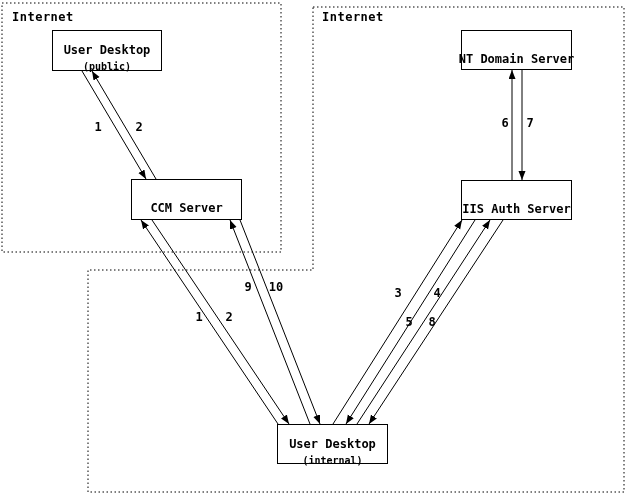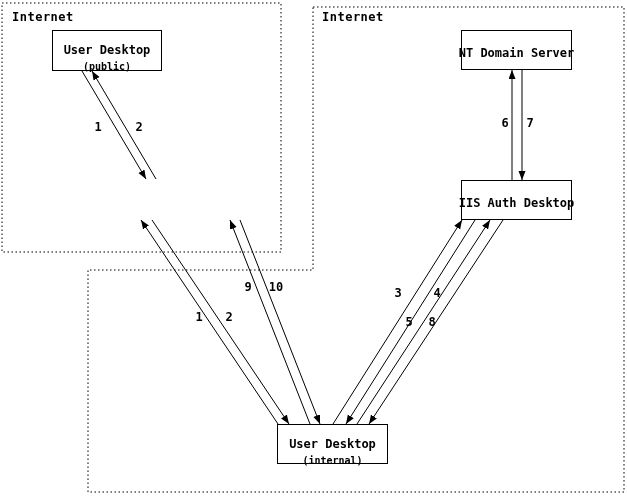--- a/index.html
+++ b/index.html
@@ -16,21 +16,21 @@
     position:absolute;font-size:12px;font-weight:bold;line-height:12px;
     letter-spacing:0.5px;white-space:nowrap;
   }
   .edge-label{
     position:absolute;font-size:12px;font-weight:bold;line-height:12px;
     transform:translate(-50%,-50%);white-space:nowrap;
   }
   .node{
     position:absolute;box-sizing:border-box;border:1px solid #000000;background:#ffffff;
     display:flex;flex-direction:column;align-items:center;justify-content:flex-start;
-    text-align:center;padding-top:16px;
+    text-align:center;padding-top:22px;
   }
   .node.two{padding-top:13px;}
   .node .t{font-size:12px;font-weight:bold;line-height:12px;white-space:nowrap;}
   .node .s{font-size:10px;font-weight:bold;line-height:11px;margin-top:5px;white-space:nowrap;}
 </style>
 </head>
 <body>
 
 <div class="stage" id="stage">
   <svg id="diagram-svg" width="627" height="497" viewBox="0 0 627 497">
@@ -70,23 +70,26 @@
     <span class="edge-label" style="left: 398px; top: 293px;">3</span>
     <span class="edge-label" style="left: 437px; top: 293px;">4</span>
     <span class="edge-label" style="left: 409px; top: 322px;">5</span>
     <span class="edge-label" style="left: 432px; top: 322px;">8</span>
     <span class="edge-label" style="left: 505px; top: 123px;">6</span>
     <span class="edge-label" style="left: 530px; top: 123px;">7</span>
     <div class="node two" style="left: 52px; top: 30px; width: 110px; height: 41px;">
       <span class="t">User Desktop</span>
       <span class="s">(public)</span>
     </div>
+    <div class="node" style="left: 131px; top: 179px; width: 111px; height: 41px;">
+      <span class="t">CCM Server</span>
+    </div>
     <div class="node" style="left: 461px; top: 30px; width: 111px; height: 40px;">
       <span class="t">NT Domain Server</span>
     </div>
     <div class="node" style="left: 461px; top: 180px; width: 111px; height: 40px;">
-      <span class="t">IIS Auth Desktop</span>
+      <span class="t">IIS Auth Server</span>
     </div>
     <div class="node two" style="left: 277px; top: 424px; width: 111px; height: 40px;">
       <span class="t">User Desktop</span>
       <span class="s">(internal)</span>
     </div>
   </div>
 
 </body></html>

